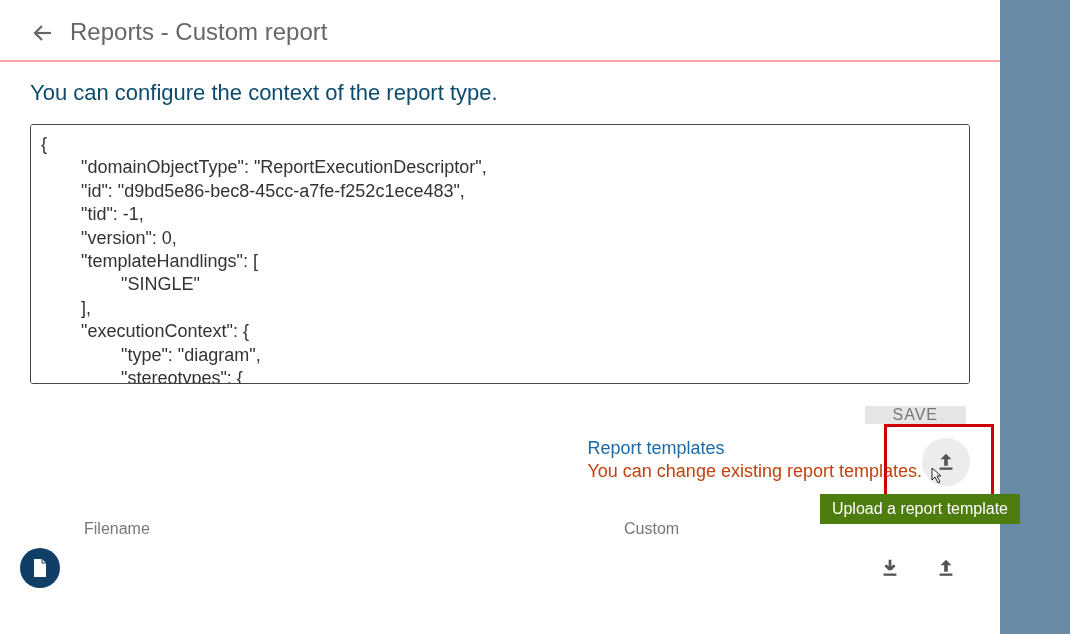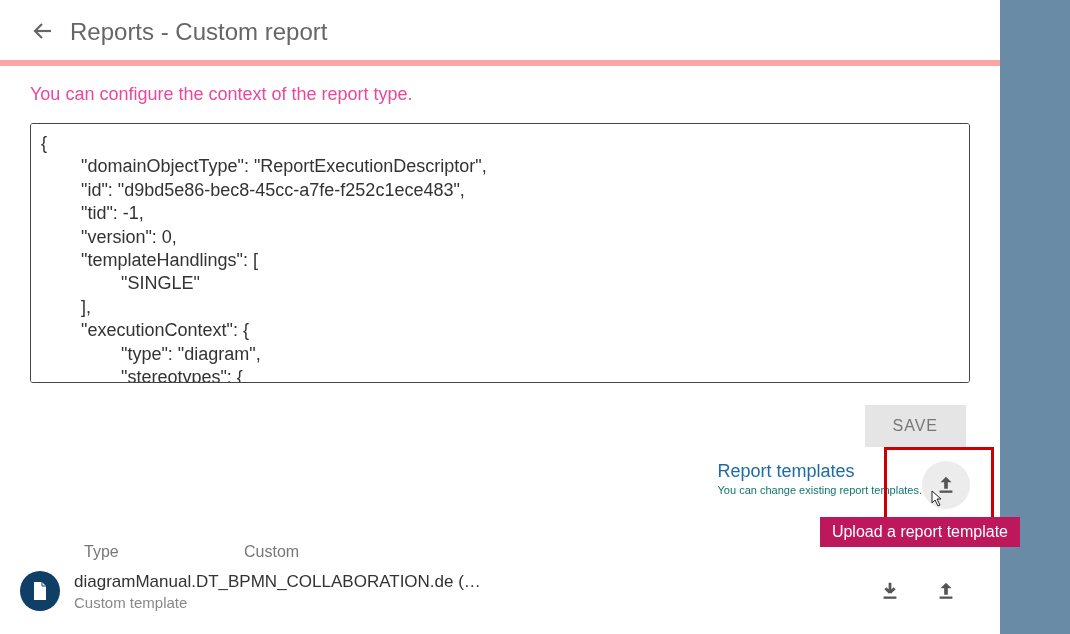--- a/index.html
+++ b/index.html
@@ -1,52 +1,52 @@
 <!DOCTYPE html>
 <html><head>
 <meta charset="utf-8">
 <style>
   * { box-sizing: border-box; margin: 0; padding: 0; }
   html, body { width: 1070px; height: 634px; font-family: "Helvetica Neue", Arial, sans-serif; background: #fff; color: #333; overflow: hidden; }
   .frame { width: 1070px; height: 634px; position: relative; }
   .side-strip { position: absolute; right: 0; top: 0; width: 70px; height: 634px; background: #6a8ba5; }
   .content { position: absolute; left: 0; top: 0; right: 70px; bottom: 0; }
-  .header { display: flex; align-items: flex-start; padding: 18px 30px 14px 30px; border-bottom: 6px solid #fca5a5; }
+  .header { display: flex; align-items: flex-end; padding: 18px 30px 14px 30px; border-bottom: 2px solid #fca5a5; }
   .back-arrow { width: 26px; height: 26px; color: #666; cursor: pointer; margin-right: 14px; display:flex; align-items:center; justify-content:center;}
   .page-title { font-size: 24px; font-weight: 400; color: #666; }
   .section { padding: 18px 30px 0 30px; }
   .row1 { display:flex; justify-content: space-between; align-items: baseline;}
   .section-title { color: #1e6aa8; font-size: 18px; font-weight: 400; margin-bottom: 2px; }
-  .section-help { color: #ec4899; font-size: 18px; }
+  .section-help { color: #0c4a6e; font-size: 22px; }
   .textarea-wrap { margin-top: 18px; }
   textarea.descriptor {
     width: 100%;
     height: 260px;
     border: 1.5px solid #444;
     border-radius: 3px;
     padding: 8px 10px;
     font-family: "Helvetica Neue", Arial, sans-serif;
     font-size: 18px;
     line-height: 1.3;
     color: #333;
     resize: none;
     outline: none;
     overflow-y: scroll;
   }
   .save-row { display:flex; justify-content:flex-end; margin-top: 18px; padding-right:4px;}
-  .save-btn { background: #e5e5e5; color: #777; border: none; padding: 12px 28px; font-size: 16px; letter-spacing: 1px; cursor: pointer; }
+  .save-btn { background: #e5e5e5; color: #777; border: none; padding: 0 28px; font-size: 16px; letter-spacing: 1px; cursor: pointer; }
   .templates-section { padding: 14px 30px 0 30px; }
   .templates-header { display:flex; justify-content: flex-end; align-items:flex-start; }
   .templates-titles { }
-  .templates-sub { color: #0f766e; font-size: 11px; margin-top: 2px;}
+  .templates-sub { color: #c2410c; font-size: 18px; margin-top: 2px;}
   .upload-main-wrap { position: relative; }
   .upload-main { width: 48px; height: 48px; border-radius: 50%; background: #ececec; display:flex; align-items:center; justify-content:center; cursor:pointer;}
   .upload-box { position:absolute; border: 3px solid #cc0000; width: 110px; height: 78px; top: -14px; right: -24px; pointer-events:none;}
   .cursor { position:absolute; width:18px; height:22px; top: 28px; right: 26px; pointer-events:none;}
-  .tooltip { position:absolute; right:-50px; top:56px; background: #be185d; color:#fff; font-size:16px; padding: 6px 12px; white-space: nowrap; z-index:10;}
+  .tooltip { position:absolute; right:-50px; top:56px; background: #4d7c0f; color:#fff; font-size:16px; padding: 6px 12px; white-space: nowrap; z-index:10;}
   .table-header { display:flex; margin-top: 34px; color:#777; font-size:16px; padding: 0 0 6px 54px;}
   .col-file { flex: 0 0 540px; }
   .col-type { flex: 0 0 160px; }
   .col-lang { flex: 0 0 90px; }
   .table-row { display:flex; align-items:center; padding: 4px 0 0 0;}
   .row-icon { width:40px; height:40px; border-radius:50%; background:#0f3f67; display:flex; align-items:center; justify-content:center; margin-right:14px; margin-left:-10px;}
   .row-main { flex: 0 0 720px; display:flex; flex-direction:column;}
   .row-filename { font-size:17px; color:#333;}
   .row-subtype { font-size:15px; color:#888; margin-top:2px;}
   .row-actions { display:flex; gap:28px; margin-left:auto; margin-right:10px;}
@@ -111,34 +111,30 @@
           <div class="cursor">
             <svg width="18" height="22" viewBox="0 0 18 22" fill="#333">
               <path d="M6 2 L6 14 L9 11 L12 17 L14 16 L11 10 L15 10 Z" fill="#fff" stroke="#222" stroke-width="1"></path>
             </svg>
           </div>
           <div class="tooltip">Upload a report template</div>
         </div>
       </div>
 
       <div class="table-header">
-        <div class="col-type">Type</div>
+        <div class="col-file">Filename</div>
         <div class="col-lang">Custom</div>
       </div>
 
       <div class="table-row">
         <div class="row-icon">
           <svg width="18" height="20" viewBox="0 0 18 20" fill="#fff">
             <path d="M3 1 H11 L15 5 V19 H3 Z"></path>
             <path d="M11 1 V5 H15" fill="none" stroke="#0f3f67" stroke-width="1"></path>
           </svg>
-        </div>
-        <div class="row-main">
-          <div class="row-filename">diagramManual.DT_BPMN_COLLABORATION.de (…</div>
-          <div class="row-subtype">Custom template</div>
         </div>
         <div class="row-actions">
           <div class="row-action">
             <span>
               <svg width="22" height="22" viewBox="0 0 24 24" fill="#555">
                 <path d="M12 3 V14 M12 14 L7 9 M12 14 L17 9" stroke="#555" stroke-width="3" fill="none"></path>
                 <rect x="5" y="18" width="14" height="2.5"></rect>
               </svg>
             </span>
           </div>

